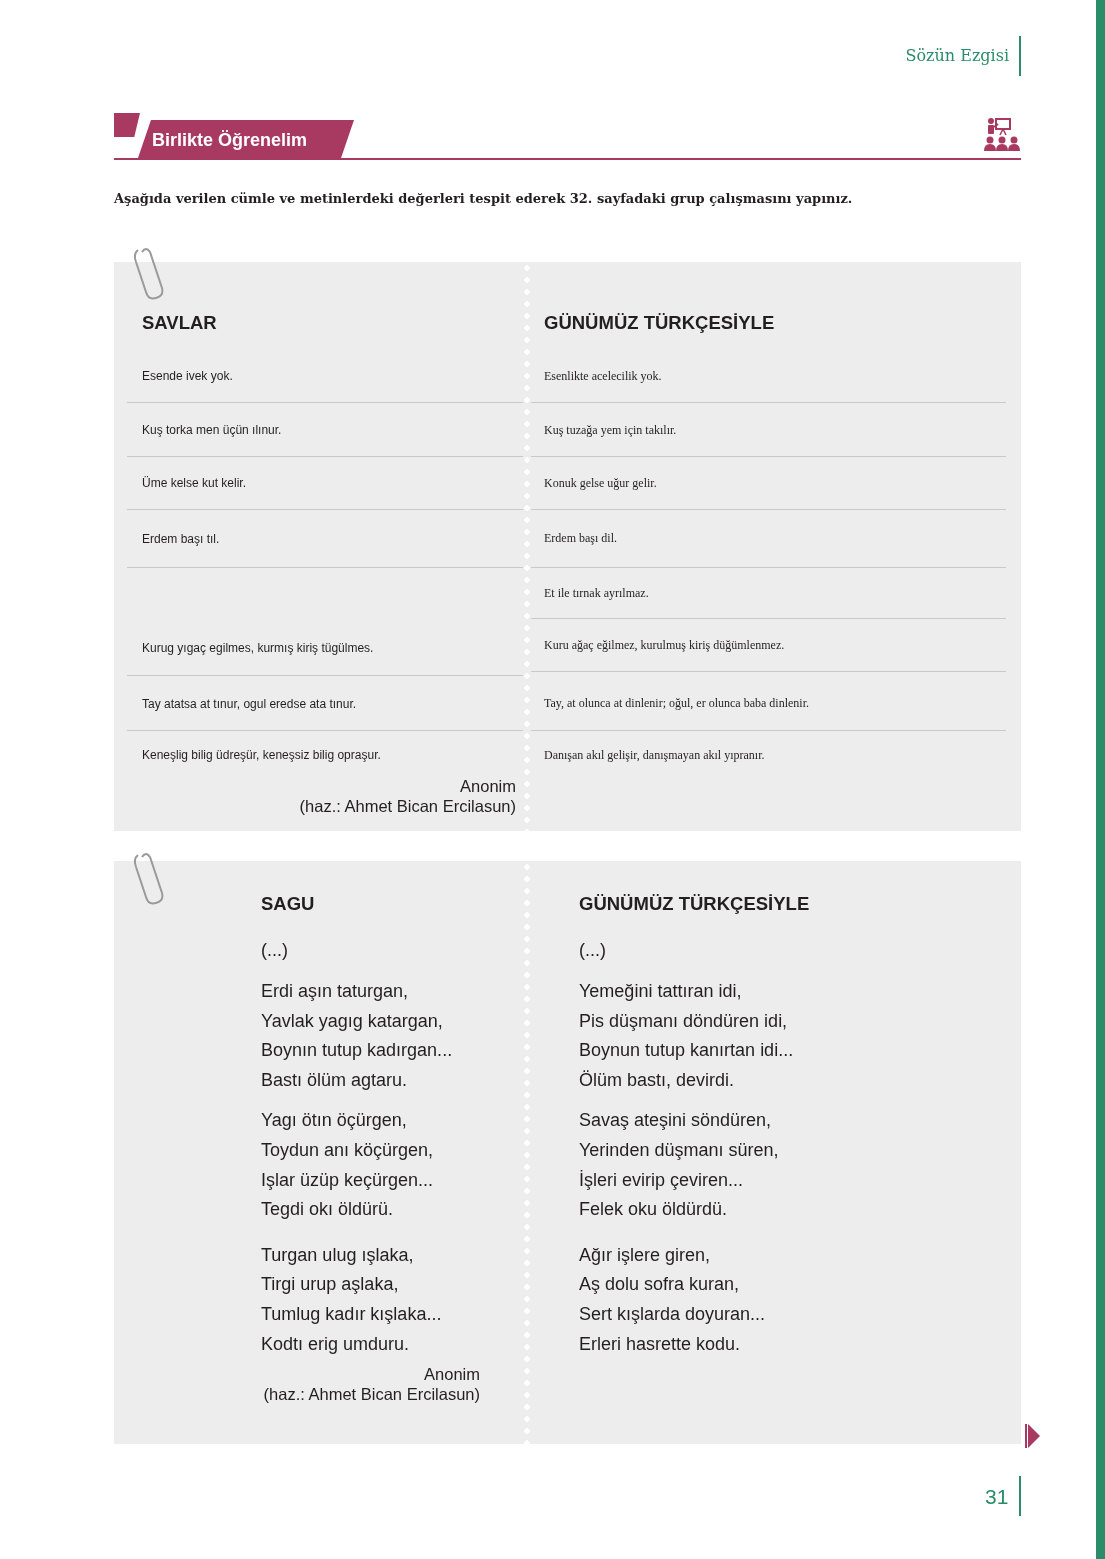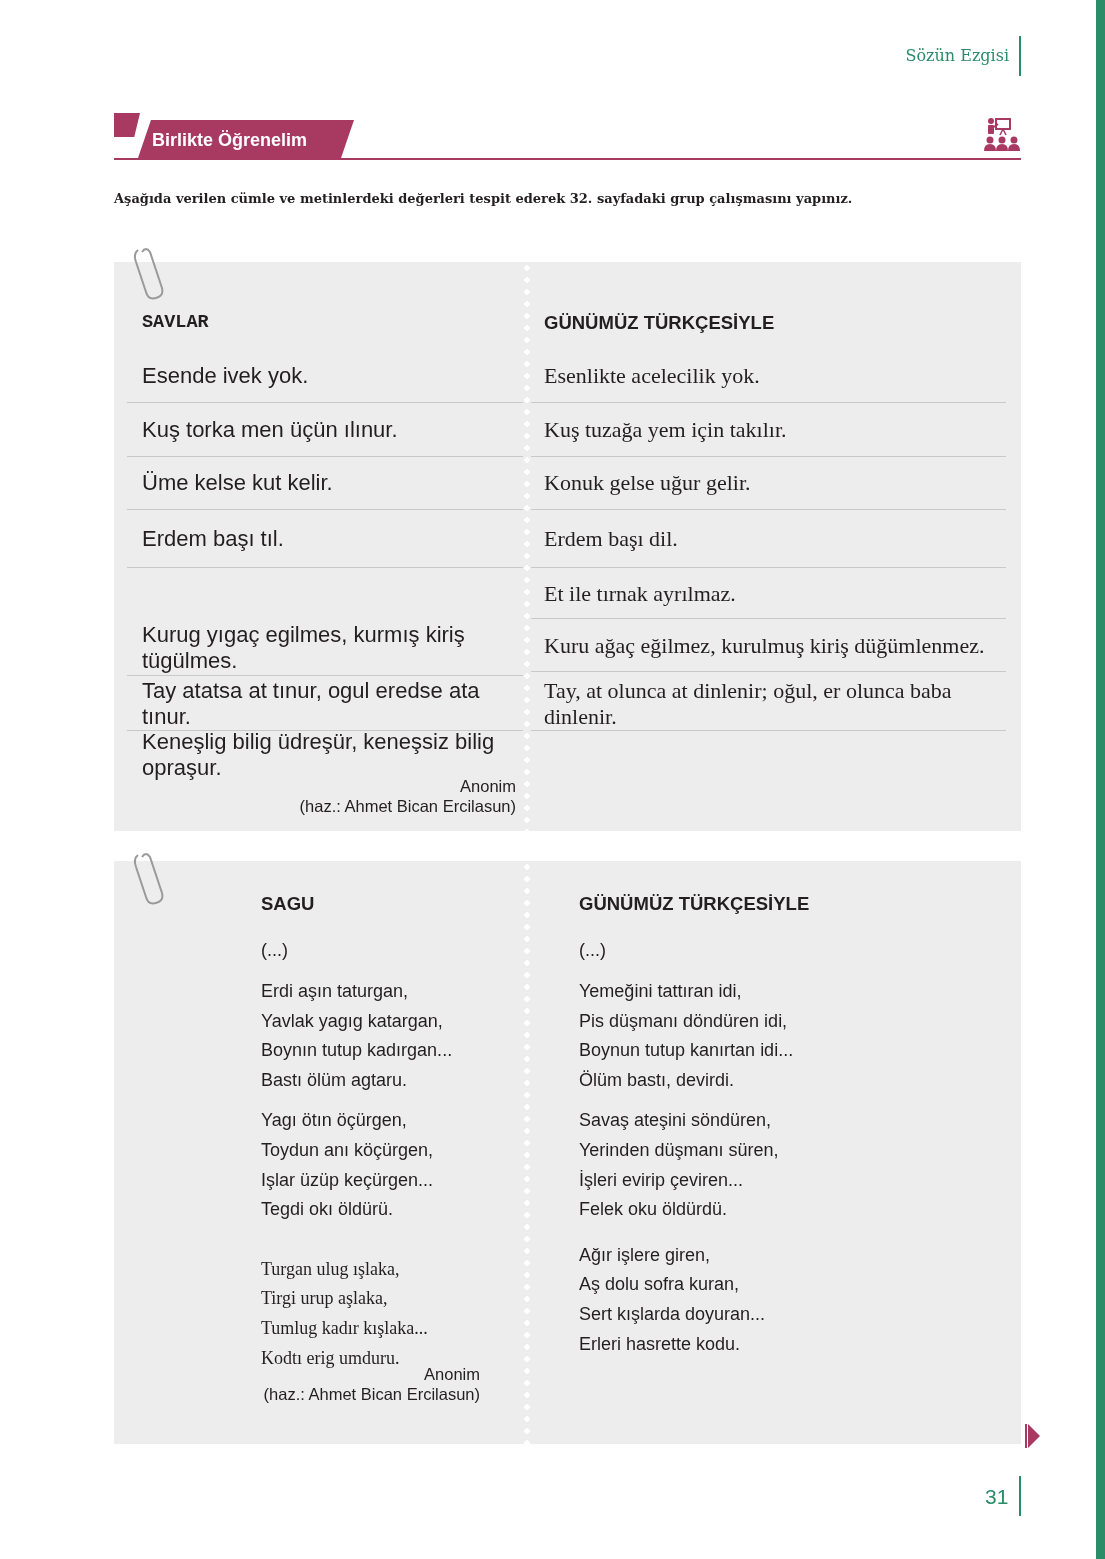--- a/index.html
+++ b/index.html
@@ -58,21 +58,21 @@
   }
   .clip-icon { position:absolute; left:14px; width:36px; height:56px; }
   .box1 .clip-icon { top:-18px; }
   .box2 .clip-icon { top:-12px; }
 
   .col-head {
     position:absolute; font-weight:bold; font-size:18.5px; color:#231f20;
   }
   .row {
     position:absolute; height:53px; display:flex; align-items:center;
-    font-size:22px; color:#231f20;
+    font-size:12px; color:#231f20;
   }
   .row-left { left:13px; width:396px; padding-left:15px; box-sizing:border-box; }
   .row-right { left:417px; width:475px; padding-left:13px; box-sizing:border-box;font-family:Liberation Serif, serif; }
   .row.bordered { border-bottom:1px solid #c9c9c9; }
   .attrib {
     position:absolute; text-align:right; font-size:16.5px; line-height:20px; color:#231f20;
   }
   .poem { position:absolute; font-size:18px; line-height:29.6px; color:#231f20; }
   .poem .stanza { margin-bottom:11px; }
   .poem .line { display:block; white-space:nowrap; }
@@ -120,21 +120,21 @@
 
 <div class="instruction">Aşağıda verilen cümle ve metinlerdeki değerleri tespit ederek 32. sayfadaki grup çalışmasını yapınız.</div>
 
 <div class="box box1">
   <svg class="clip-icon" viewBox="0 0 36 56">
     <path d="M14 8 Q18 2 22 8 L34 44 Q36 52 28 54 Q20 56 18 48 L8 18" fill="none" stroke="#9a9a9a" stroke-width="2"></path>
     <path d="M8 18 Q5 10 10 6" fill="none" stroke="#9a9a9a" stroke-width="2"></path>
   </svg>
   <div class="dots"></div>
 
-  <div class="col-head" style="left:28px;top:50px;font-family:Liberation Mono, monospace;">SAVLAR</div>
+  <div class="col-head" style="left:28px;top:50px;">SAVLAR</div>
   <div class="col-head" style="left:430px;top:50px;">GÜNÜMÜZ TÜRKÇESİYLE</div>
 
   <div class="row row-left bordered" style="top:88px;">Esende ivek yok.</div>
   <div class="row row-right bordered" style="top:88px;">Esenlikte acelecilik yok.</div>
 
   <div class="row row-left bordered" style="top:142px;">Kuş torka men üçün ılınur.</div>
   <div class="row row-right bordered" style="top:142px;">Kuş tuzağa yem için takılır.</div>
 
   <div class="row row-left bordered" style="top:195px;">Üme kelse kut kelir.</div>
   <div class="row row-right bordered" style="top:195px;">Konuk gelse uğur gelir.</div>
@@ -144,20 +144,21 @@
 
   <div class="row row-right bordered" style="top:307px;height:50px;">Et ile tırnak ayrılmaz.</div>
 
   <div class="row row-left bordered" style="top:358px;height:56px;">Kurug yıgaç egilmes, kurmış kiriş tügülmes.</div>
   <div class="row row-right bordered" style="top:358px;height:52px;text-align:center;">Kuru ağaç eğilmez, kurulmuş kiriş düğümlenmez.</div>
 
   <div class="row row-left bordered" style="top:415px;height:54px;">Tay atatsa at tınur, ogul eredse ata tınur.</div>
   <div class="row row-right bordered" style="top:415px;height:54px;">Tay, at olunca at dinlenir; oğul, er olunca baba dinlenir.</div>
 
   <div class="row row-left" style="top:470px;height:46px;">Keneşlig bilig üdreşür, keneşsiz bilig opraşur.</div>
+  <div class="row row-right" style="top:470px;height:46px;">Danışan akıl gelişir, danışmayan akıl yıpranır.</div>
 
   <div class="attrib" style="right:505px;top:514px;">
     <div>Anonim</div>
     <div>(haz.: Ahmet Bican Ercilasun)</div>
   </div>
 </div>
 
 <div class="box box2">
   <svg class="clip-icon" viewBox="0 0 36 56">
     <path d="M14 8 Q18 2 22 8 L34 44 Q36 52 28 54 Q20 56 18 48 L8 18" fill="none" stroke="#9a9a9a" stroke-width="2"></path>
@@ -177,21 +178,21 @@
       <span class="line">Yavlak yagıg katargan,</span>
       <span class="line">Boynın tutup kadırgan...</span>
       <span class="line">Bastı ölüm agtaru.</span>
     </div>
     <div class="stanza">
       <span class="line">Yagı ötın öçürgen,</span>
       <span class="line">Toydun anı köçürgen,</span>
       <span class="line">Işlar üzüp keçürgen...</span>
       <span class="line">Tegdi okı öldürü.</span>
     </div>
-    <div class="stanza" style="margin-top:30px;font-family:Liberation Serif, serif;">
+    <div class="stanza" style="margin-top:16px;">
       <span class="line">Turgan ulug ışlaka,</span>
       <span class="line">Tirgi urup aşlaka,</span>
       <span class="line">Tumlug kadır kışlaka...</span>
       <span class="line">Kodtı erig umduru.</span>
     </div>
   </div>
 
   <div class="attrib" style="left:147px;width:219px;top:503px;">
     <div>Anonim</div>
     <div>(haz.: Ahmet Bican Ercilasun)</div>

